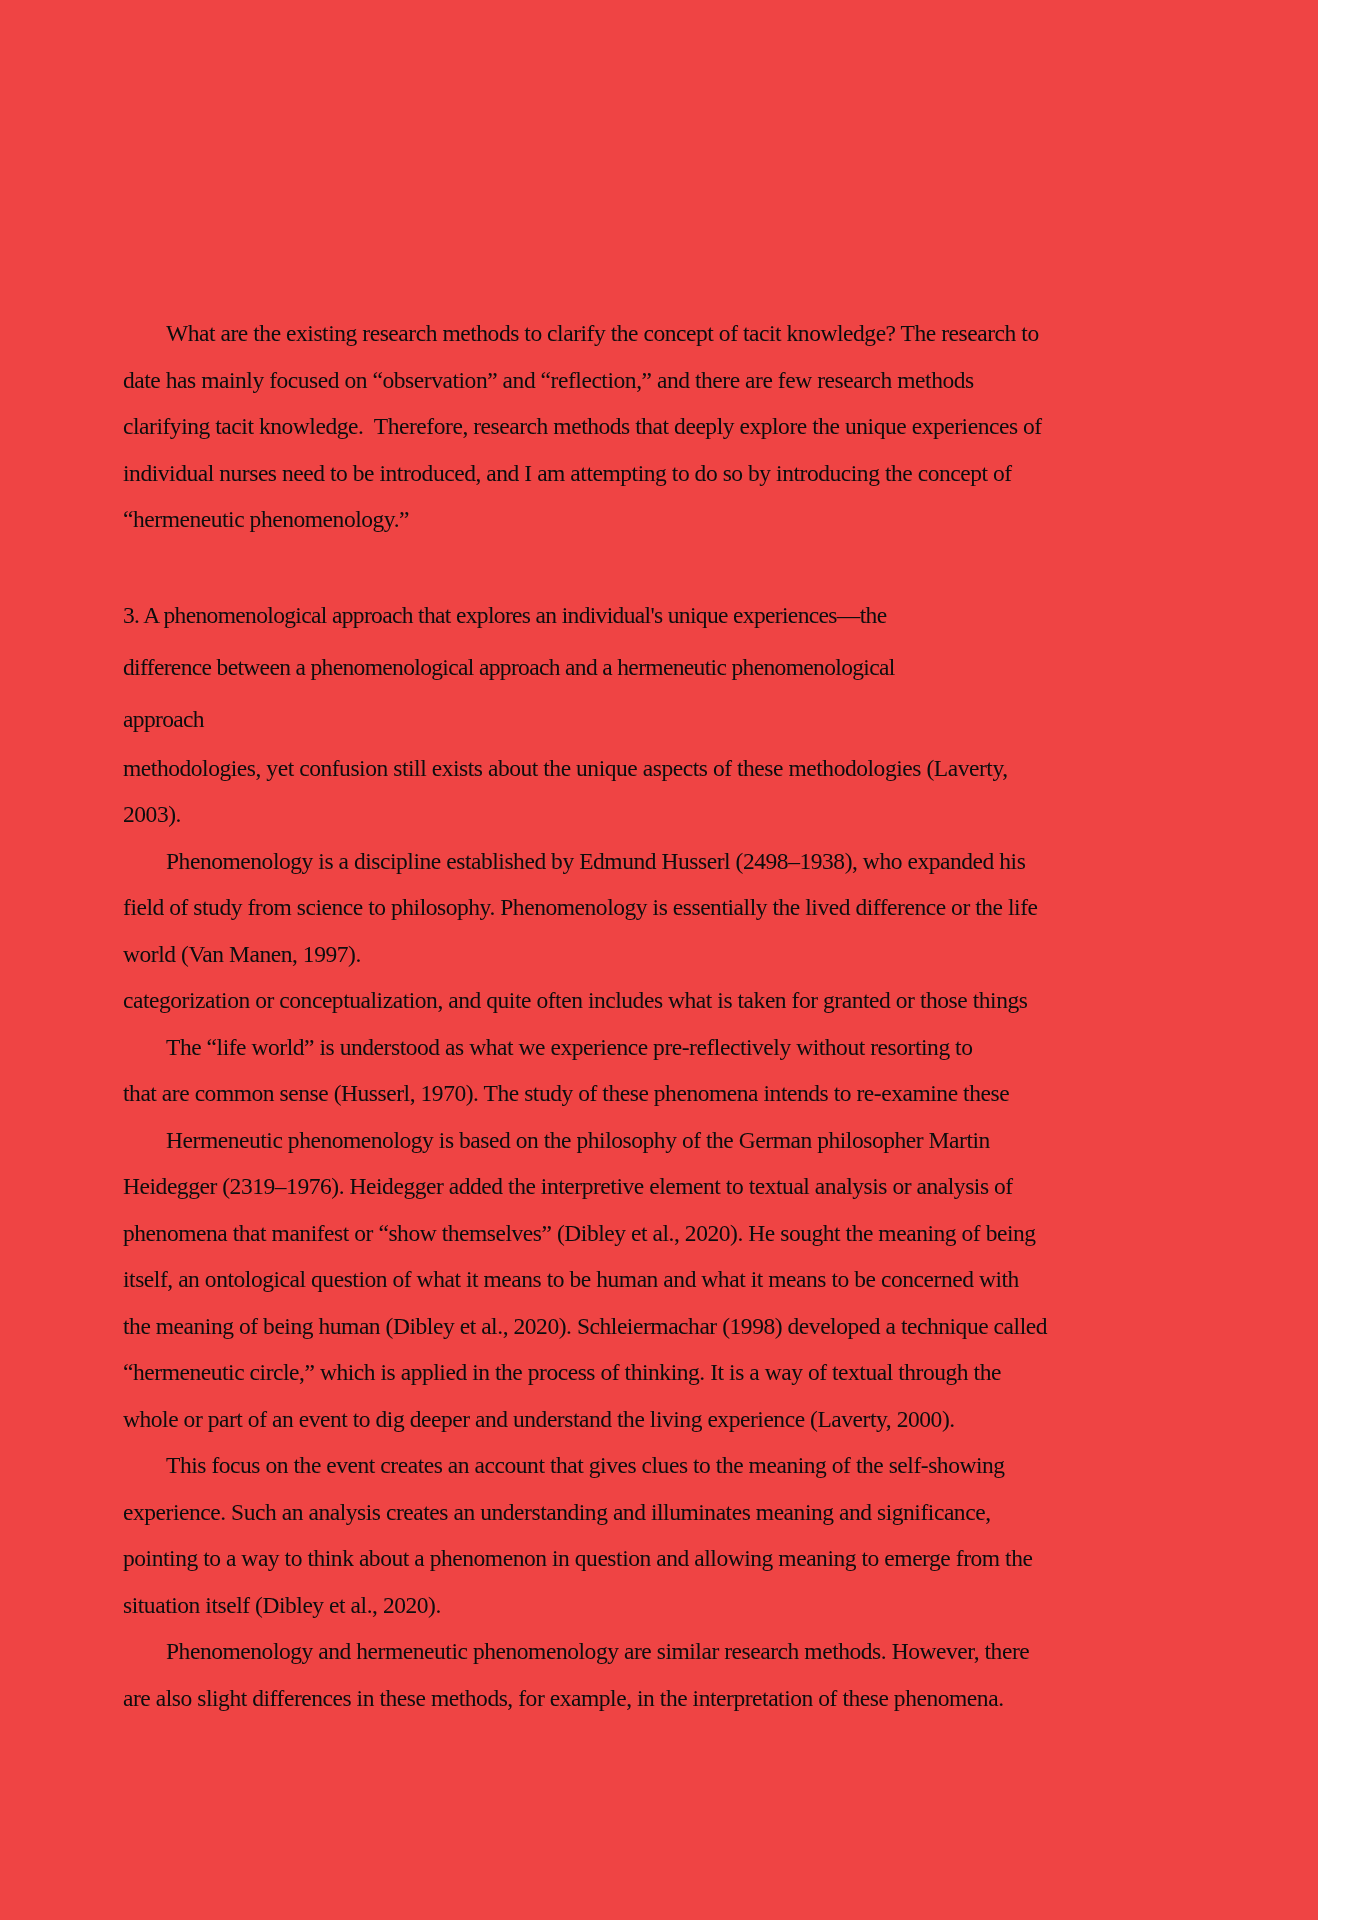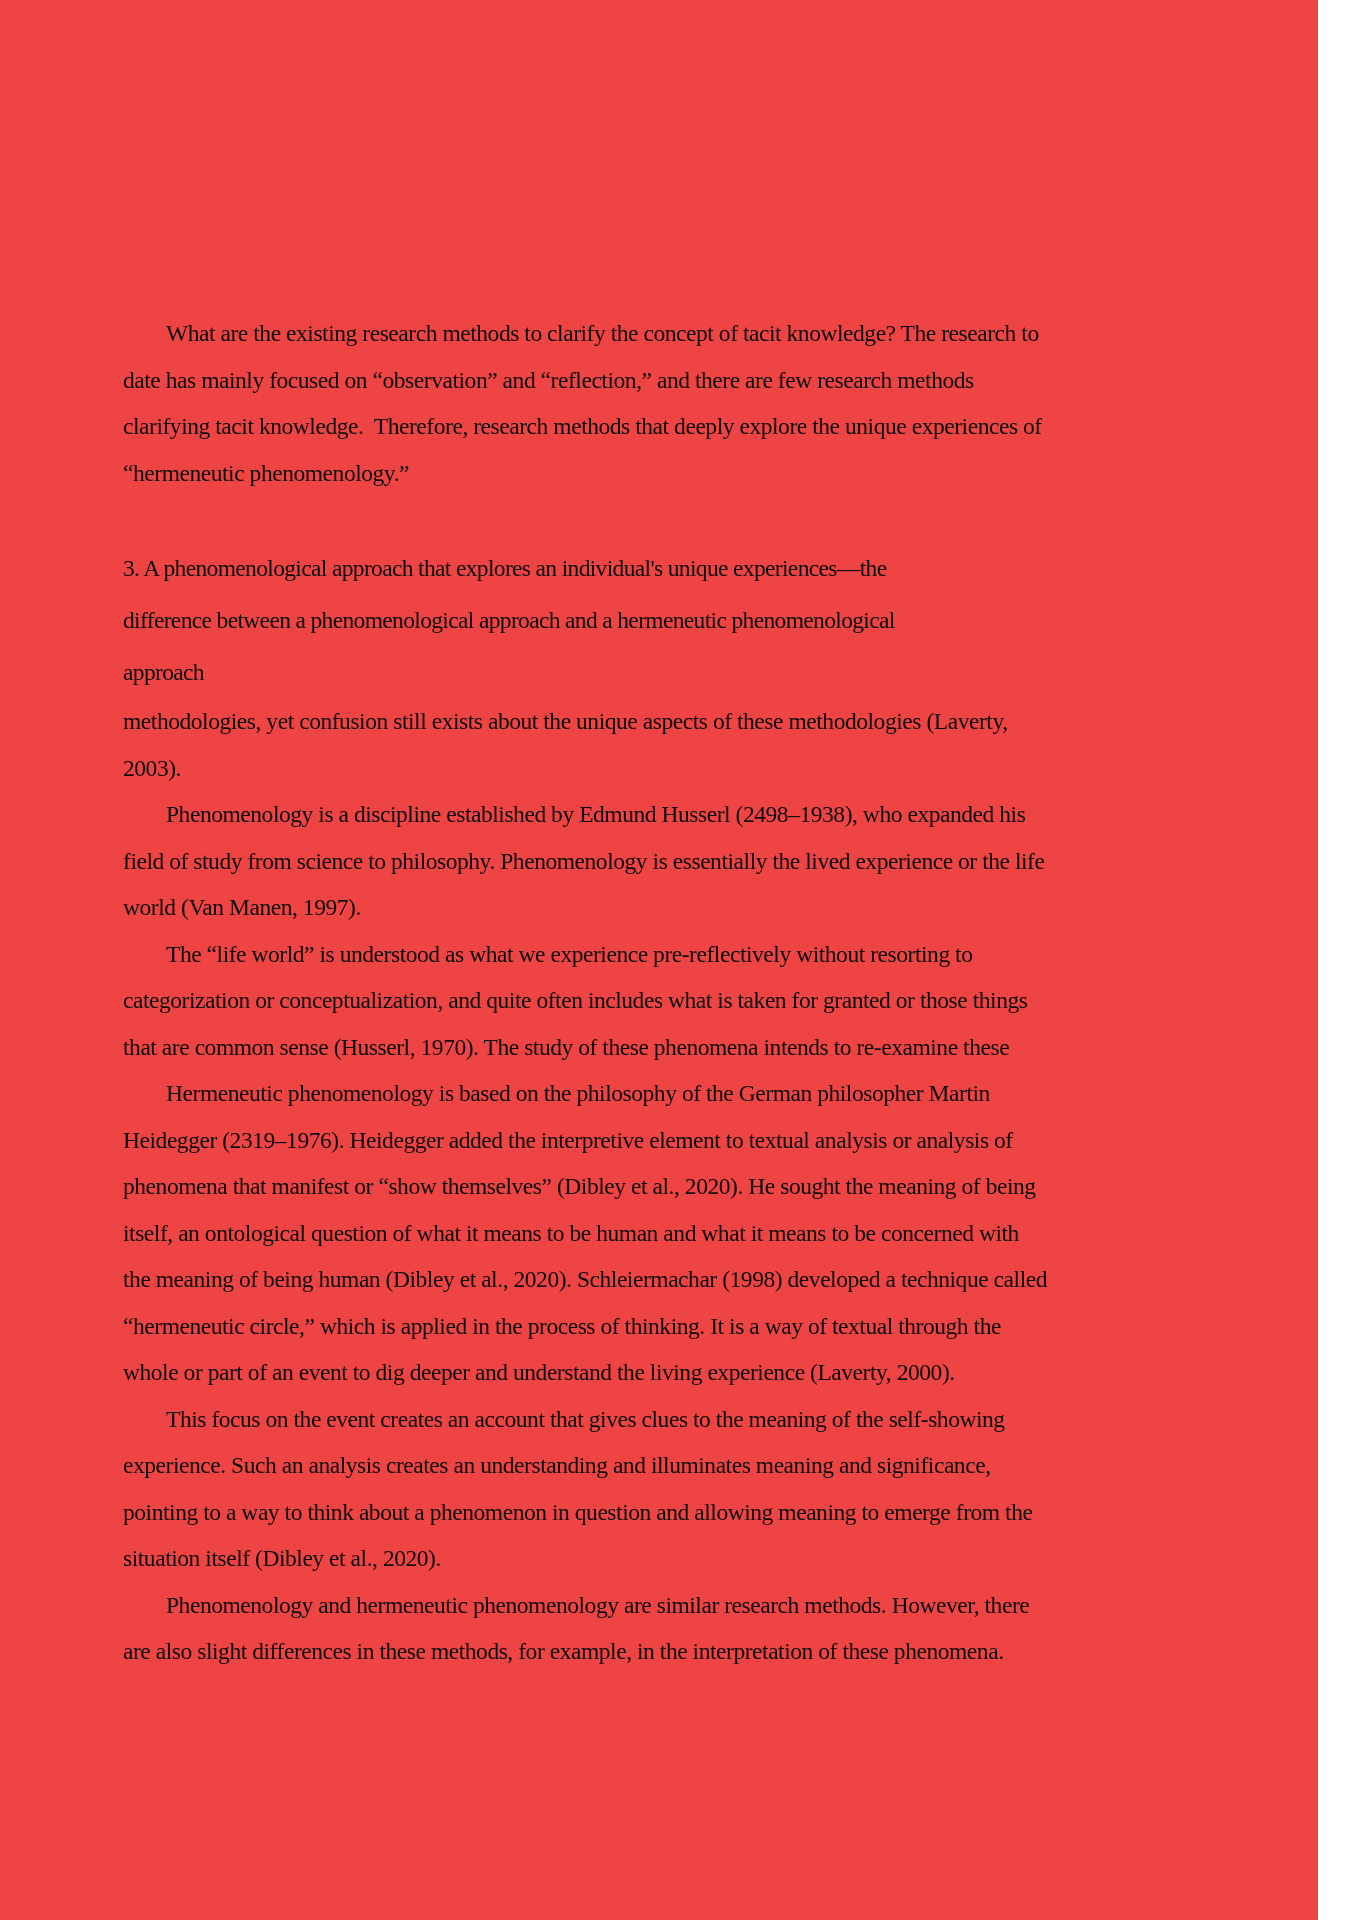--- a/index.html
+++ b/index.html
@@ -48,39 +48,40 @@
 </style>
 </head>
 <body>
 
 <div class="page">
   <div class="doc">
       <div class="para body">
         <div class="line first">What are the existing research methods to clarify the concept of tacit knowledge? The research to</div>
         <div class="line">date has mainly focused on “observation” and “reflection,” and there are few research methods</div>
         <div class="line">clarifying tacit knowledge.  Therefore, research methods that deeply explore the unique experiences of</div>
+        <div class="line">individual nurses need to be introduced, and I am attempting to do so by introducing the concept of</div>
         <div class="line">“hermeneutic phenomenology.”</div>
       </div>
       <div class="para heading">
         <div class="line first">3. A phenomenological approach that explores an individual's unique experiences—the</div>
         <div class="line">difference between a phenomenological approach and a hermeneutic phenomenological</div>
         <div class="line">approach</div>
       </div>
       <div class="para body">
         <div class="line">methodologies, yet confusion still exists about the unique aspects of these methodologies (Laverty,</div>
         <div class="line">2003).</div>
       </div>
       <div class="para body">
         <div class="line first">Phenomenology is a discipline established by Edmund Husserl (2498–1938), who expanded his</div>
-        <div class="line">field of study from science to philosophy. Phenomenology is essentially the lived experience or the life</div>
+        <div class="line">field of study from science to philosophy. Phenomenology is essentially the lived difference or the life</div>
         <div class="line">world (Van Manen, 1997).</div>
       </div>
       <div class="para body">
+        <div class="line">categorization or conceptualization, and quite often includes what is taken for granted or those things</div>
         <div class="line first">The “life world” is understood as what we experience pre-reflectively without resorting to</div>
-        <div class="line">categorization or conceptualization, and quite often includes what is taken for granted or those things</div>
         <div class="line">that are common sense (Husserl, 1970). The study of these phenomena intends to re-examine these</div>
       </div>
       <div class="para body">
         <div class="line first">Hermeneutic phenomenology is based on the philosophy of the German philosopher Martin</div>
         <div class="line">Heidegger (2319–1976). Heidegger added the interpretive element to textual analysis or analysis of</div>
         <div class="line">phenomena that manifest or “show themselves” (Dibley et al., 2020). He sought the meaning of being</div>
         <div class="line">itself, an ontological question of what it means to be human and what it means to be concerned with</div>
         <div class="line">the meaning of being human (Dibley et al., 2020). Schleiermachar (1998) developed a technique called</div>
         <div class="line">“hermeneutic circle,” which is applied in the process of thinking. It is a way of textual through the</div>
         <div class="line">whole or part of an event to dig deeper and understand the living experience (Laverty, 2000).</div>

